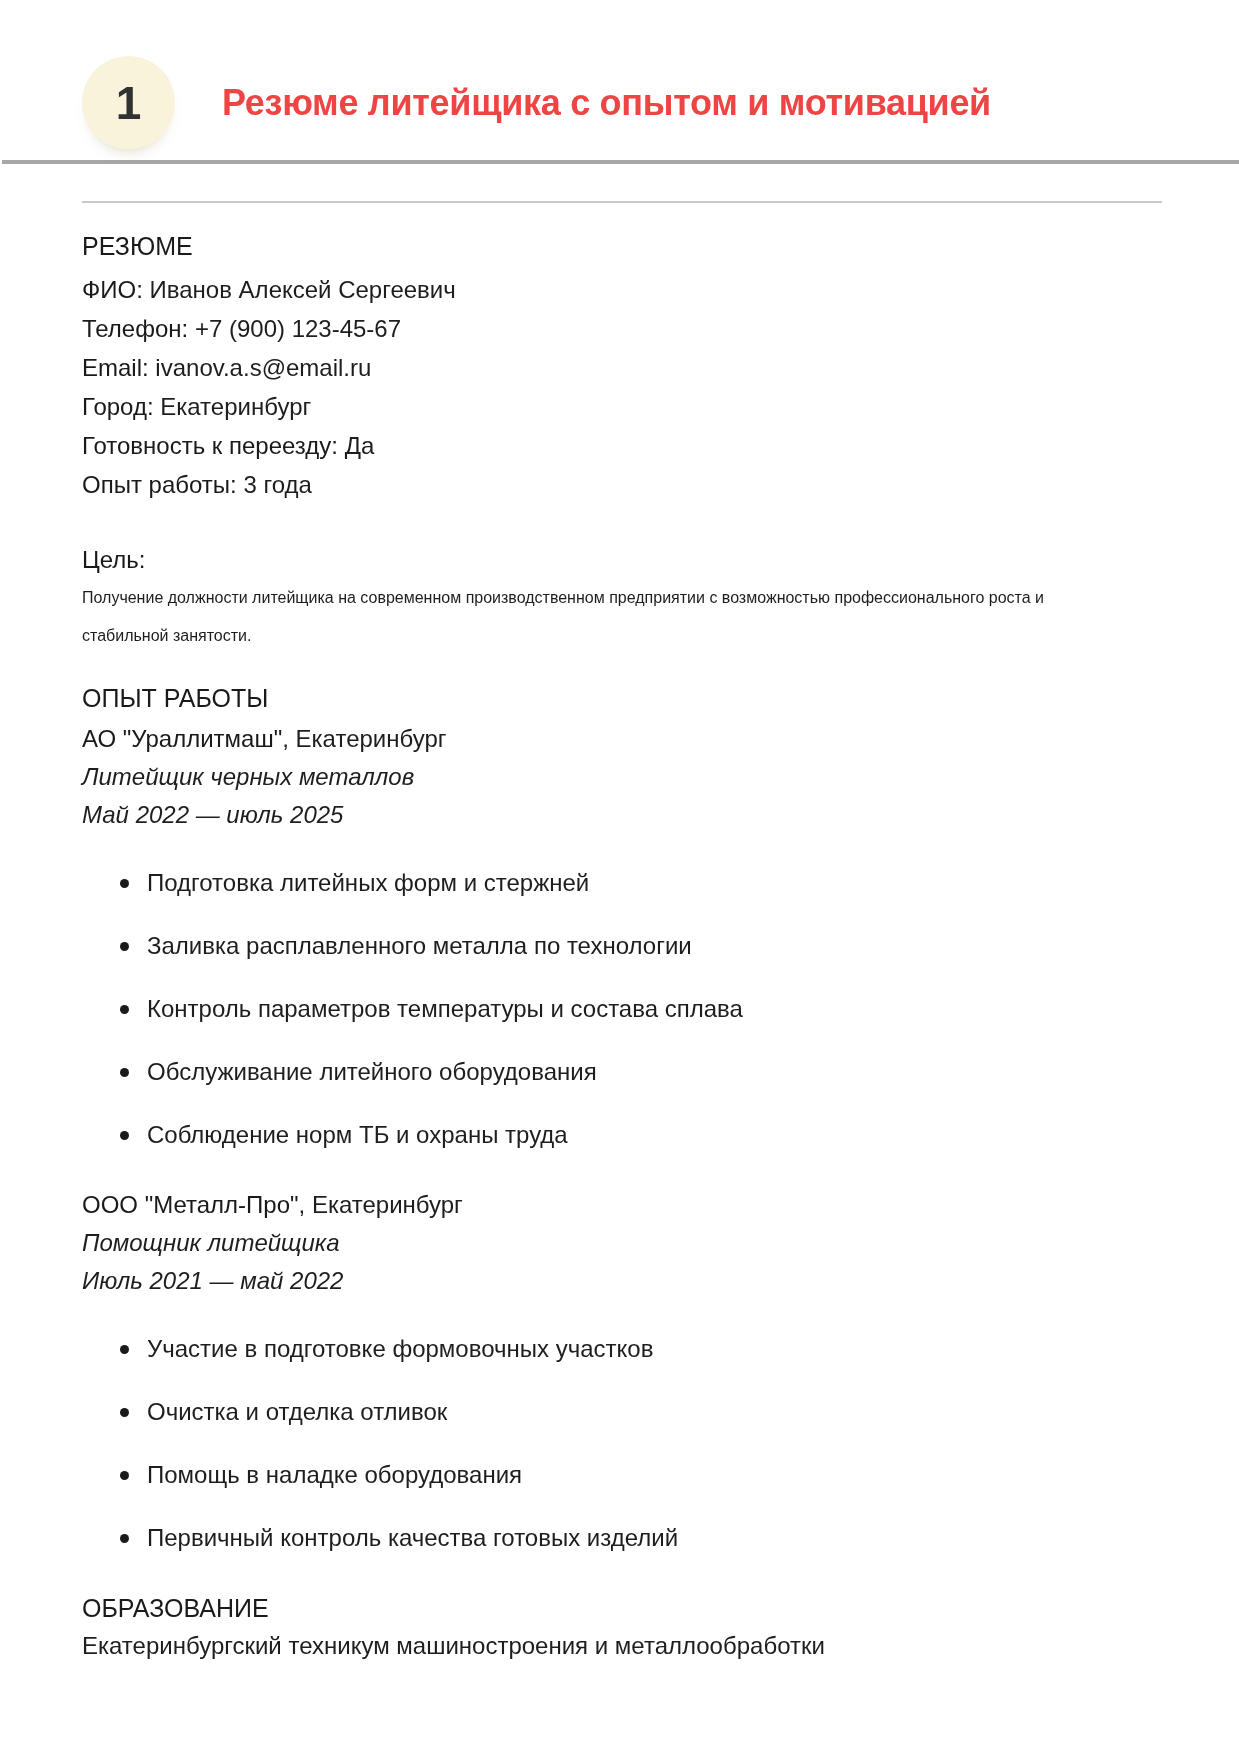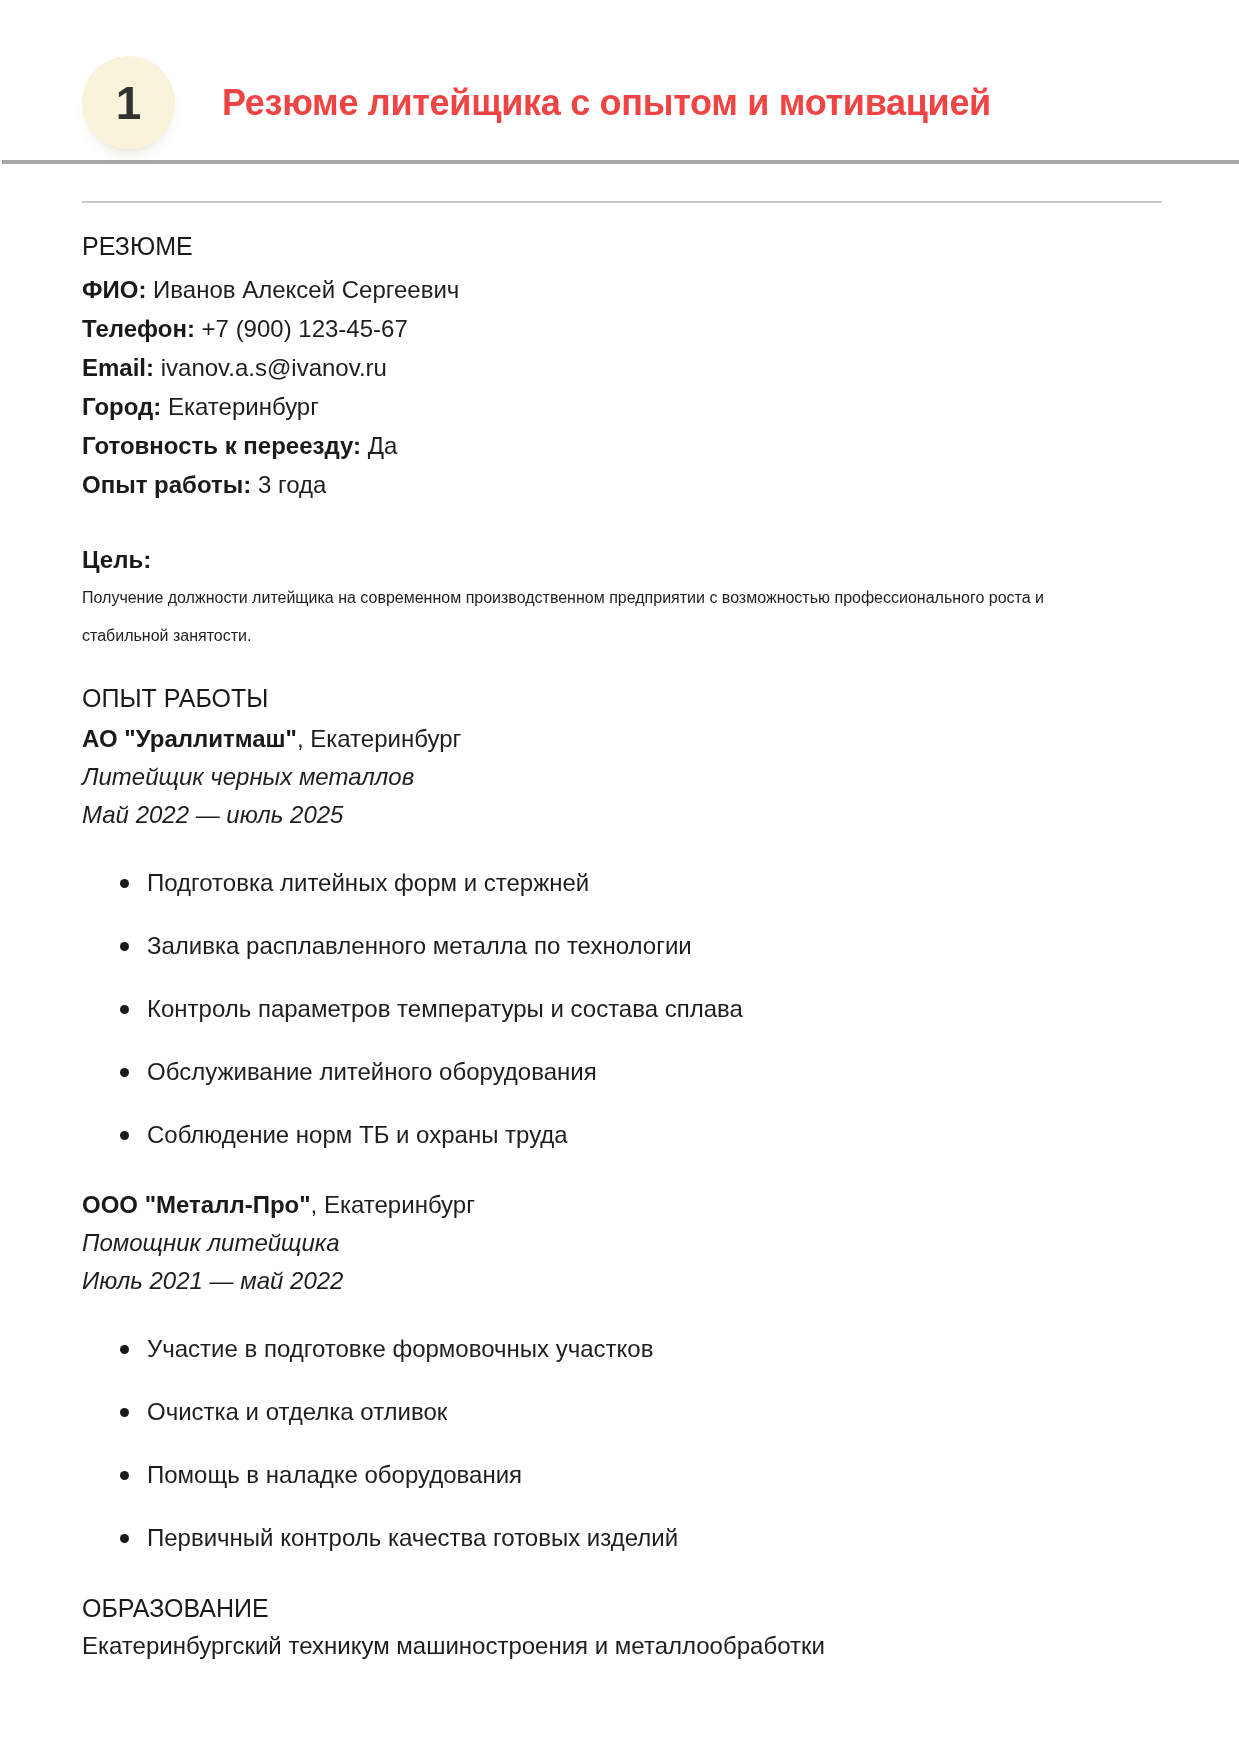--- a/index.html
+++ b/index.html
@@ -66,21 +66,21 @@
     line-height: 38px;
     margin: 24px 0 0 0;
   }
   .fields { margin-top: 6px; }
   .fields p.field {
     margin: 1px 0 0 0;
     font-size: 24px;
     line-height: 38px;
   }
   p.field strong, .goal-label strong, .job-head strong {
-    font-weight: 700;
+    font-weight: 400;
     color: #1a1a1a;
   }
   .goal-label {
     margin: 37px 0 0 0;
     font-size: 24px;
     line-height: 38px;
   }
   .para {
     margin: 0;
     font-size: 16px;
@@ -137,21 +137,21 @@
   </header>
 
   <main class="content">
     <div class="article-rule"></div>
 
     <h2 class="section-h">РЕЗЮМЕ</h2>
 
     <div class="fields">
       <p class="field"><strong>ФИО:</strong> <span>Иванов Алексей Сергеевич</span></p>
       <p class="field"><strong>Телефон:</strong> <span>+7 (900) 123-45-67</span></p>
-      <p class="field"><strong>Email:</strong> <span>ivanov.a.s@ivanov.ru</span></p>
+      <p class="field"><strong>Email:</strong> <span>ivanov.a.s@email.ru</span></p>
       <p class="field"><strong>Город:</strong> <span>Екатеринбург</span></p>
       <p class="field"><strong>Готовность к переезду:</strong> <span>Да</span></p>
       <p class="field"><strong>Опыт работы:</strong> <span>3 года</span></p>
     </div>
 
     <p class="goal-label"><strong>Цель:</strong></p>
     <p class="para">Получение должности литейщика на современном производственном предприятии с возможностью профессионального роста и стабильной занятости.</p>
 
     <h2 class="section-h">ОПЫТ РАБОТЫ</h2>
 

